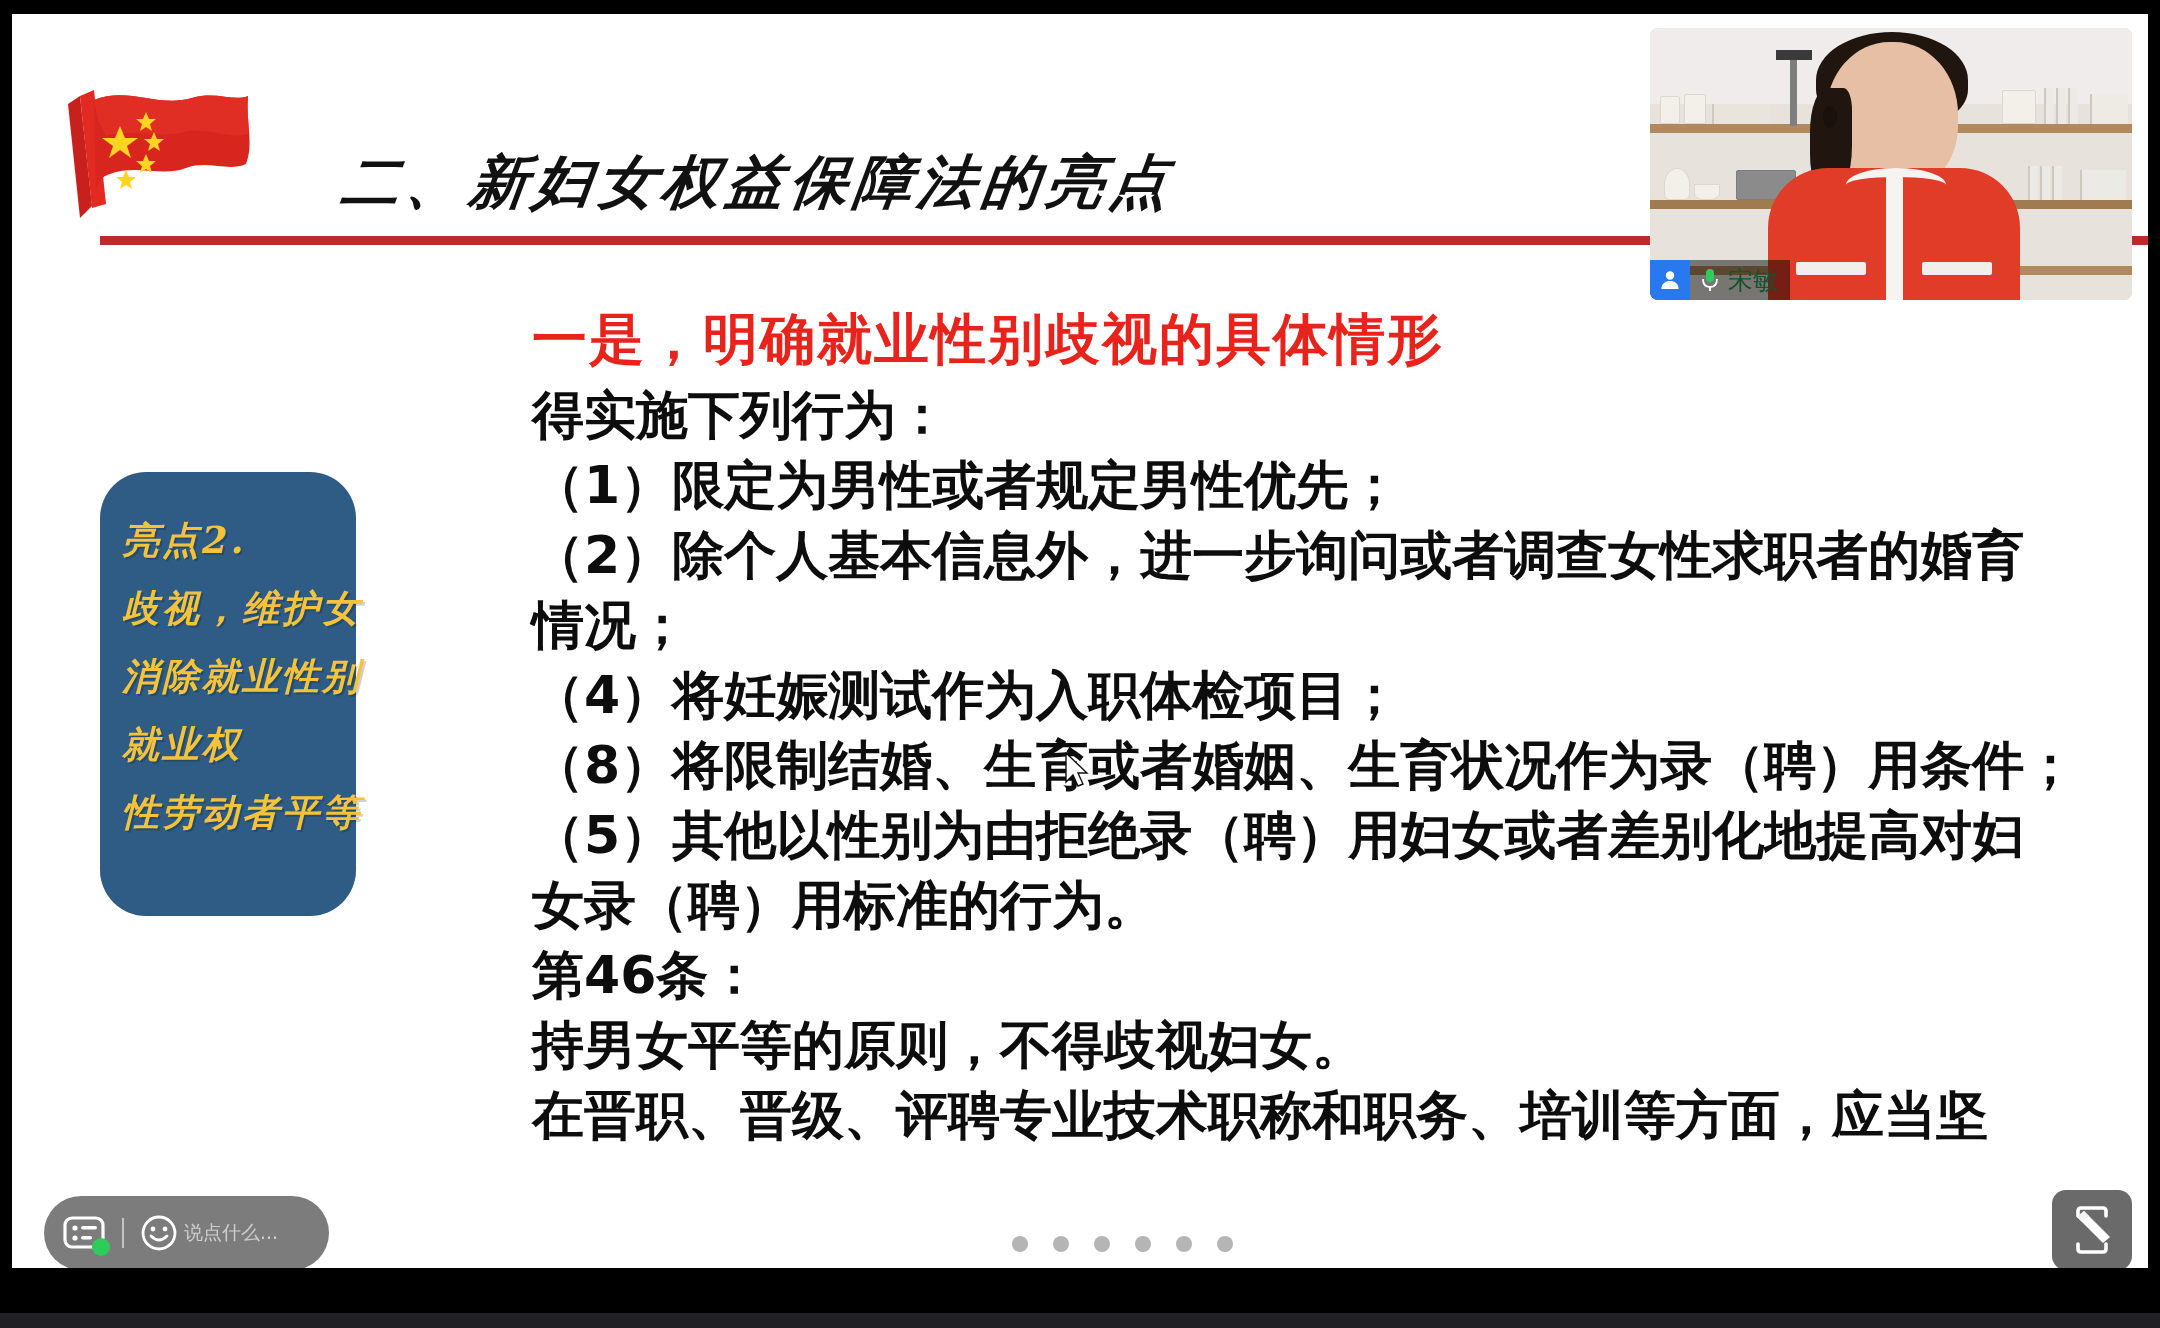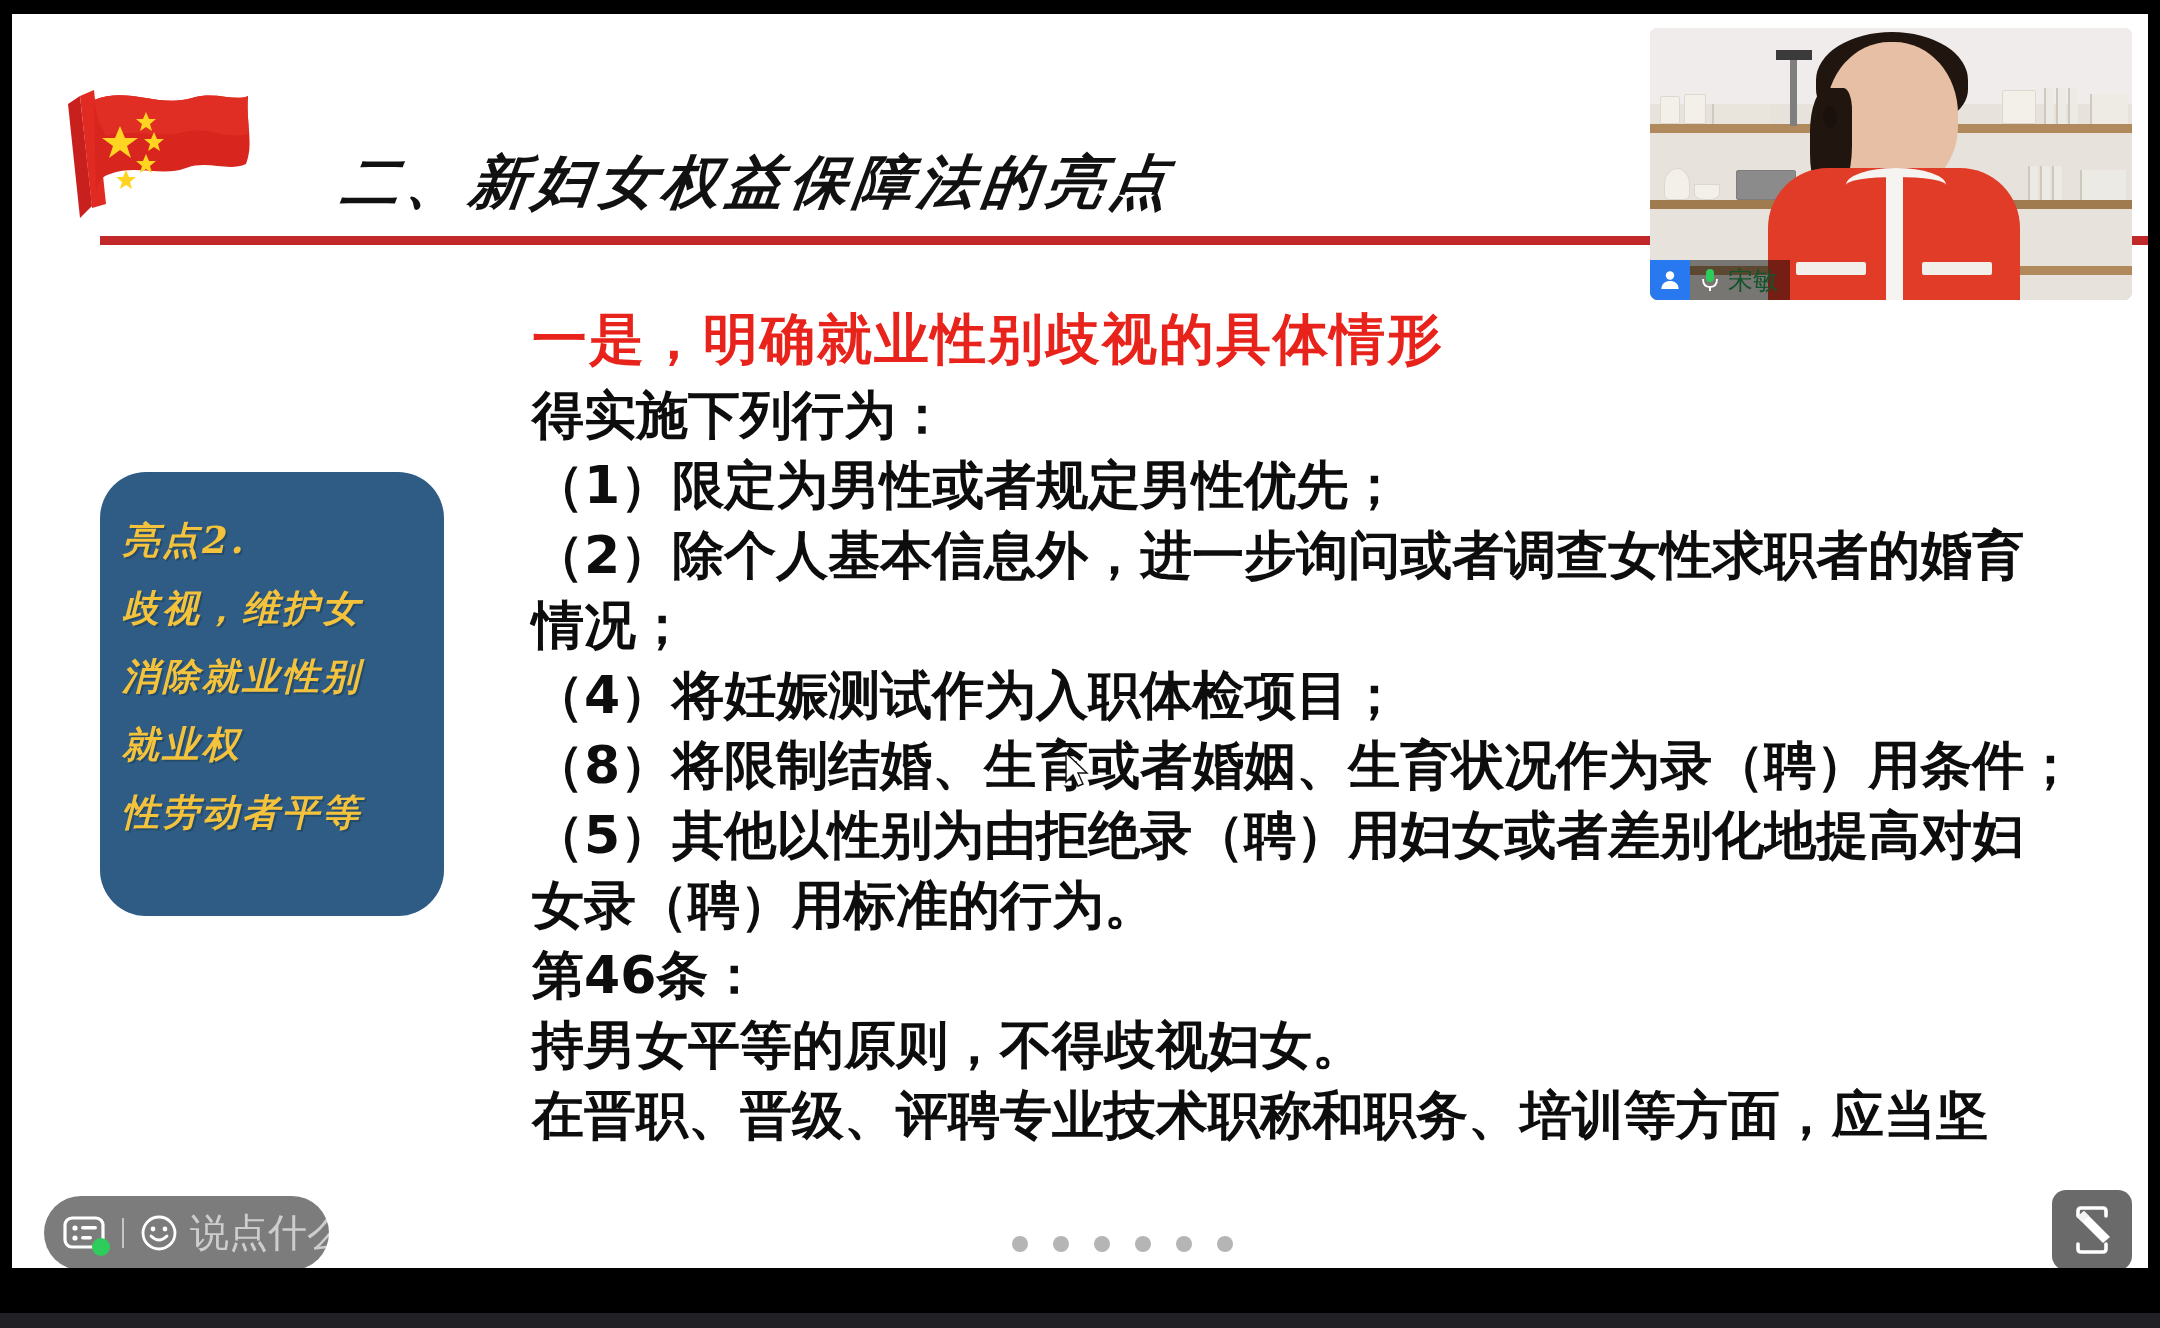--- a/index.html
+++ b/index.html
@@ -30,21 +30,21 @@
     transform:skewX(-7deg);
     white-space:nowrap;
   }
   .title-rule {
     position:absolute; left:88px; top:222px; width:2048px; height:9px;
     background:#C0282A;
   }
 
   
   .blue-box {
-    position:absolute; left:88px; top:458px; width:344px; height:444px;
+    position:absolute; left:88px; top:458px; width:256px; height:444px;
     background:#2E5C84; border-radius:46px;
     padding:34px 22px 0 22px;
   }
   .blue-box .bb-line {
     font-family:"DejaVu Serif","Liberation Serif",serif;
     color:#F5C33B; font-weight:bold; font-style:italic;
     font-size:37px; line-height:68px; letter-spacing:3px;
     white-space:nowrap;
     text-shadow:2px 2px 0 rgba(0,0,0,.18);
   }
@@ -133,21 +133,21 @@
     display:flex; align-items:center; padding:0 18px;
   }
   .chat-bar .cb-icon { position:relative; width:46px; height:40px; flex:0 0 auto; }
   .cb-dot {
     position:absolute; right:-2px; bottom:-3px; width:18px; height:18px;
     border-radius:50%; background:#2ECC5B;
   }
   .cb-sep { width:2px; height:30px; background:rgba(255,255,255,.55); margin:0 16px 0 14px; flex:0 0 auto; }
   .cb-emoji { width:38px; height:38px; flex:0 0 auto; }
   .cb-ph {
-    margin-left:12px; color:rgba(255,255,255,.62); font-size:39px;
+    margin-left:6px; color:rgba(255,255,255,.62); font-size:19px;
     white-space:nowrap; font-family:"DejaVu Sans","Liberation Sans",sans-serif;
   }
 
   
   .dots { position:absolute; left:1000px; top:1222px; display:flex; gap:25px; }
   .dots i { display:block; width:16px; height:16px; border-radius:50%; background:#b5b5b5; }
 
   
   .annot-btn {
     position:absolute; right:16px; bottom:-2px; width:80px; height:80px;

